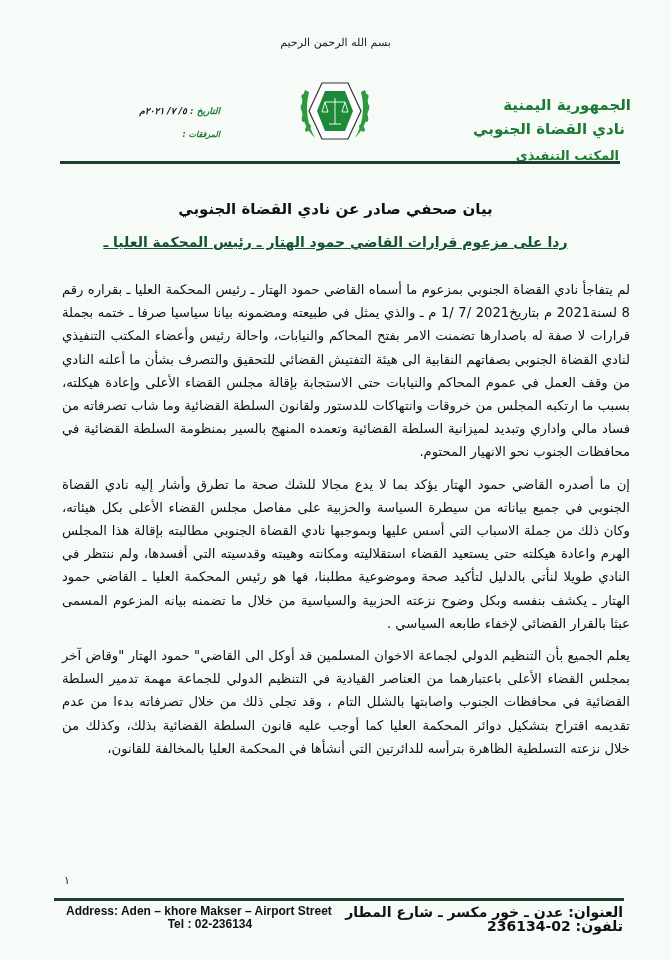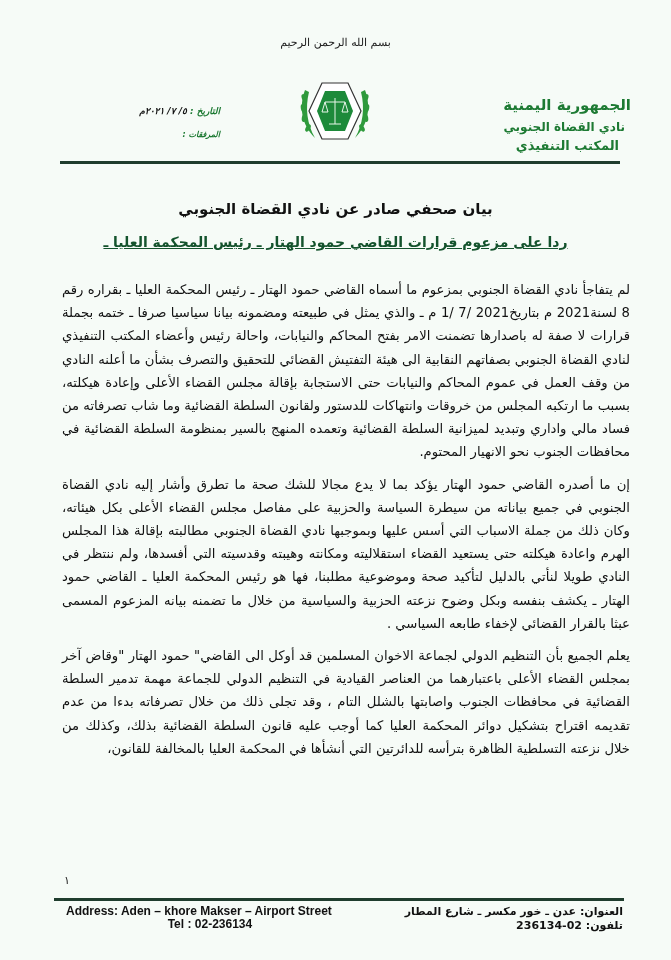--- a/index.html
+++ b/index.html
@@ -13,21 +13,21 @@
   .basmala {
     position:absolute; top:36px; left:0; width:671px; text-align:center;
     font-family:"DejaVu Serif", serif; font-size:11px; color:#222;
     direction:rtl;
   }
   .header-right {
     position:absolute; top:96px; right:40px; width:180px;
     direction:rtl; text-align:right; color:#1d7a33; font-weight:bold;
   }
   .header-right .l1 { font-size:15px; margin-bottom:6px; }
-  .header-right .l2 { font-size:12px; margin-bottom:4px; padding-right:6px; }
+  .header-right .l2 { font-size:15px; margin-bottom:10px; padding-right:6px; }
   .header-right .l3 { font-size:13px; padding-right:12px; }
   .header-left {
     position:absolute; top:106px; left:60px; width:160px; direction:rtl; text-align:right;font-style:italic;
   }
   .header-left .row1 { font-size:9px; color:#111; font-weight:bold; }
   .header-left .lbl { color:#1d7a33; font-weight:bold; }
   .header-left .row2 { font-size:8px; color:#1d7a33; font-weight:bold; margin-top:14px; padding-right:0; }
   .logo {
     position:absolute; top:78px; left:295px; width:80px; height:70px;
   }
@@ -54,21 +54,21 @@
   .footer-rule {
     position:absolute; top:898px; left:54px; width:570px; height:3px; background:#1f3d2e;
   }
   .footer-left {
     position:absolute; top:905px; left:66px; font-family:"Liberation Sans", sans-serif;
     font-size:12px; font-weight:bold; color:#111; line-height:13px;text-align:center;
   }
   .footer-left .tel { padding-left:22px; }
   .footer-right {
     position:absolute; top:905px; right:48px; direction:rtl; text-align:right;
-    font-size:11px; font-weight:bold; color:#111; line-height:14px;margin-left:34px;
+    font-size:14px; font-weight:bold; color:#111; line-height:14px;margin-left:34px;
   }
 </style>
 </head>
 <body>
 
 <div class="basmala">بسم الله الرحمن الرحيم</div>
 
 <div class="header-right">
   <div class="l1">الجمهورية اليمنية</div>
   <div class="l2">نادي القضاة الجنوبي</div>

